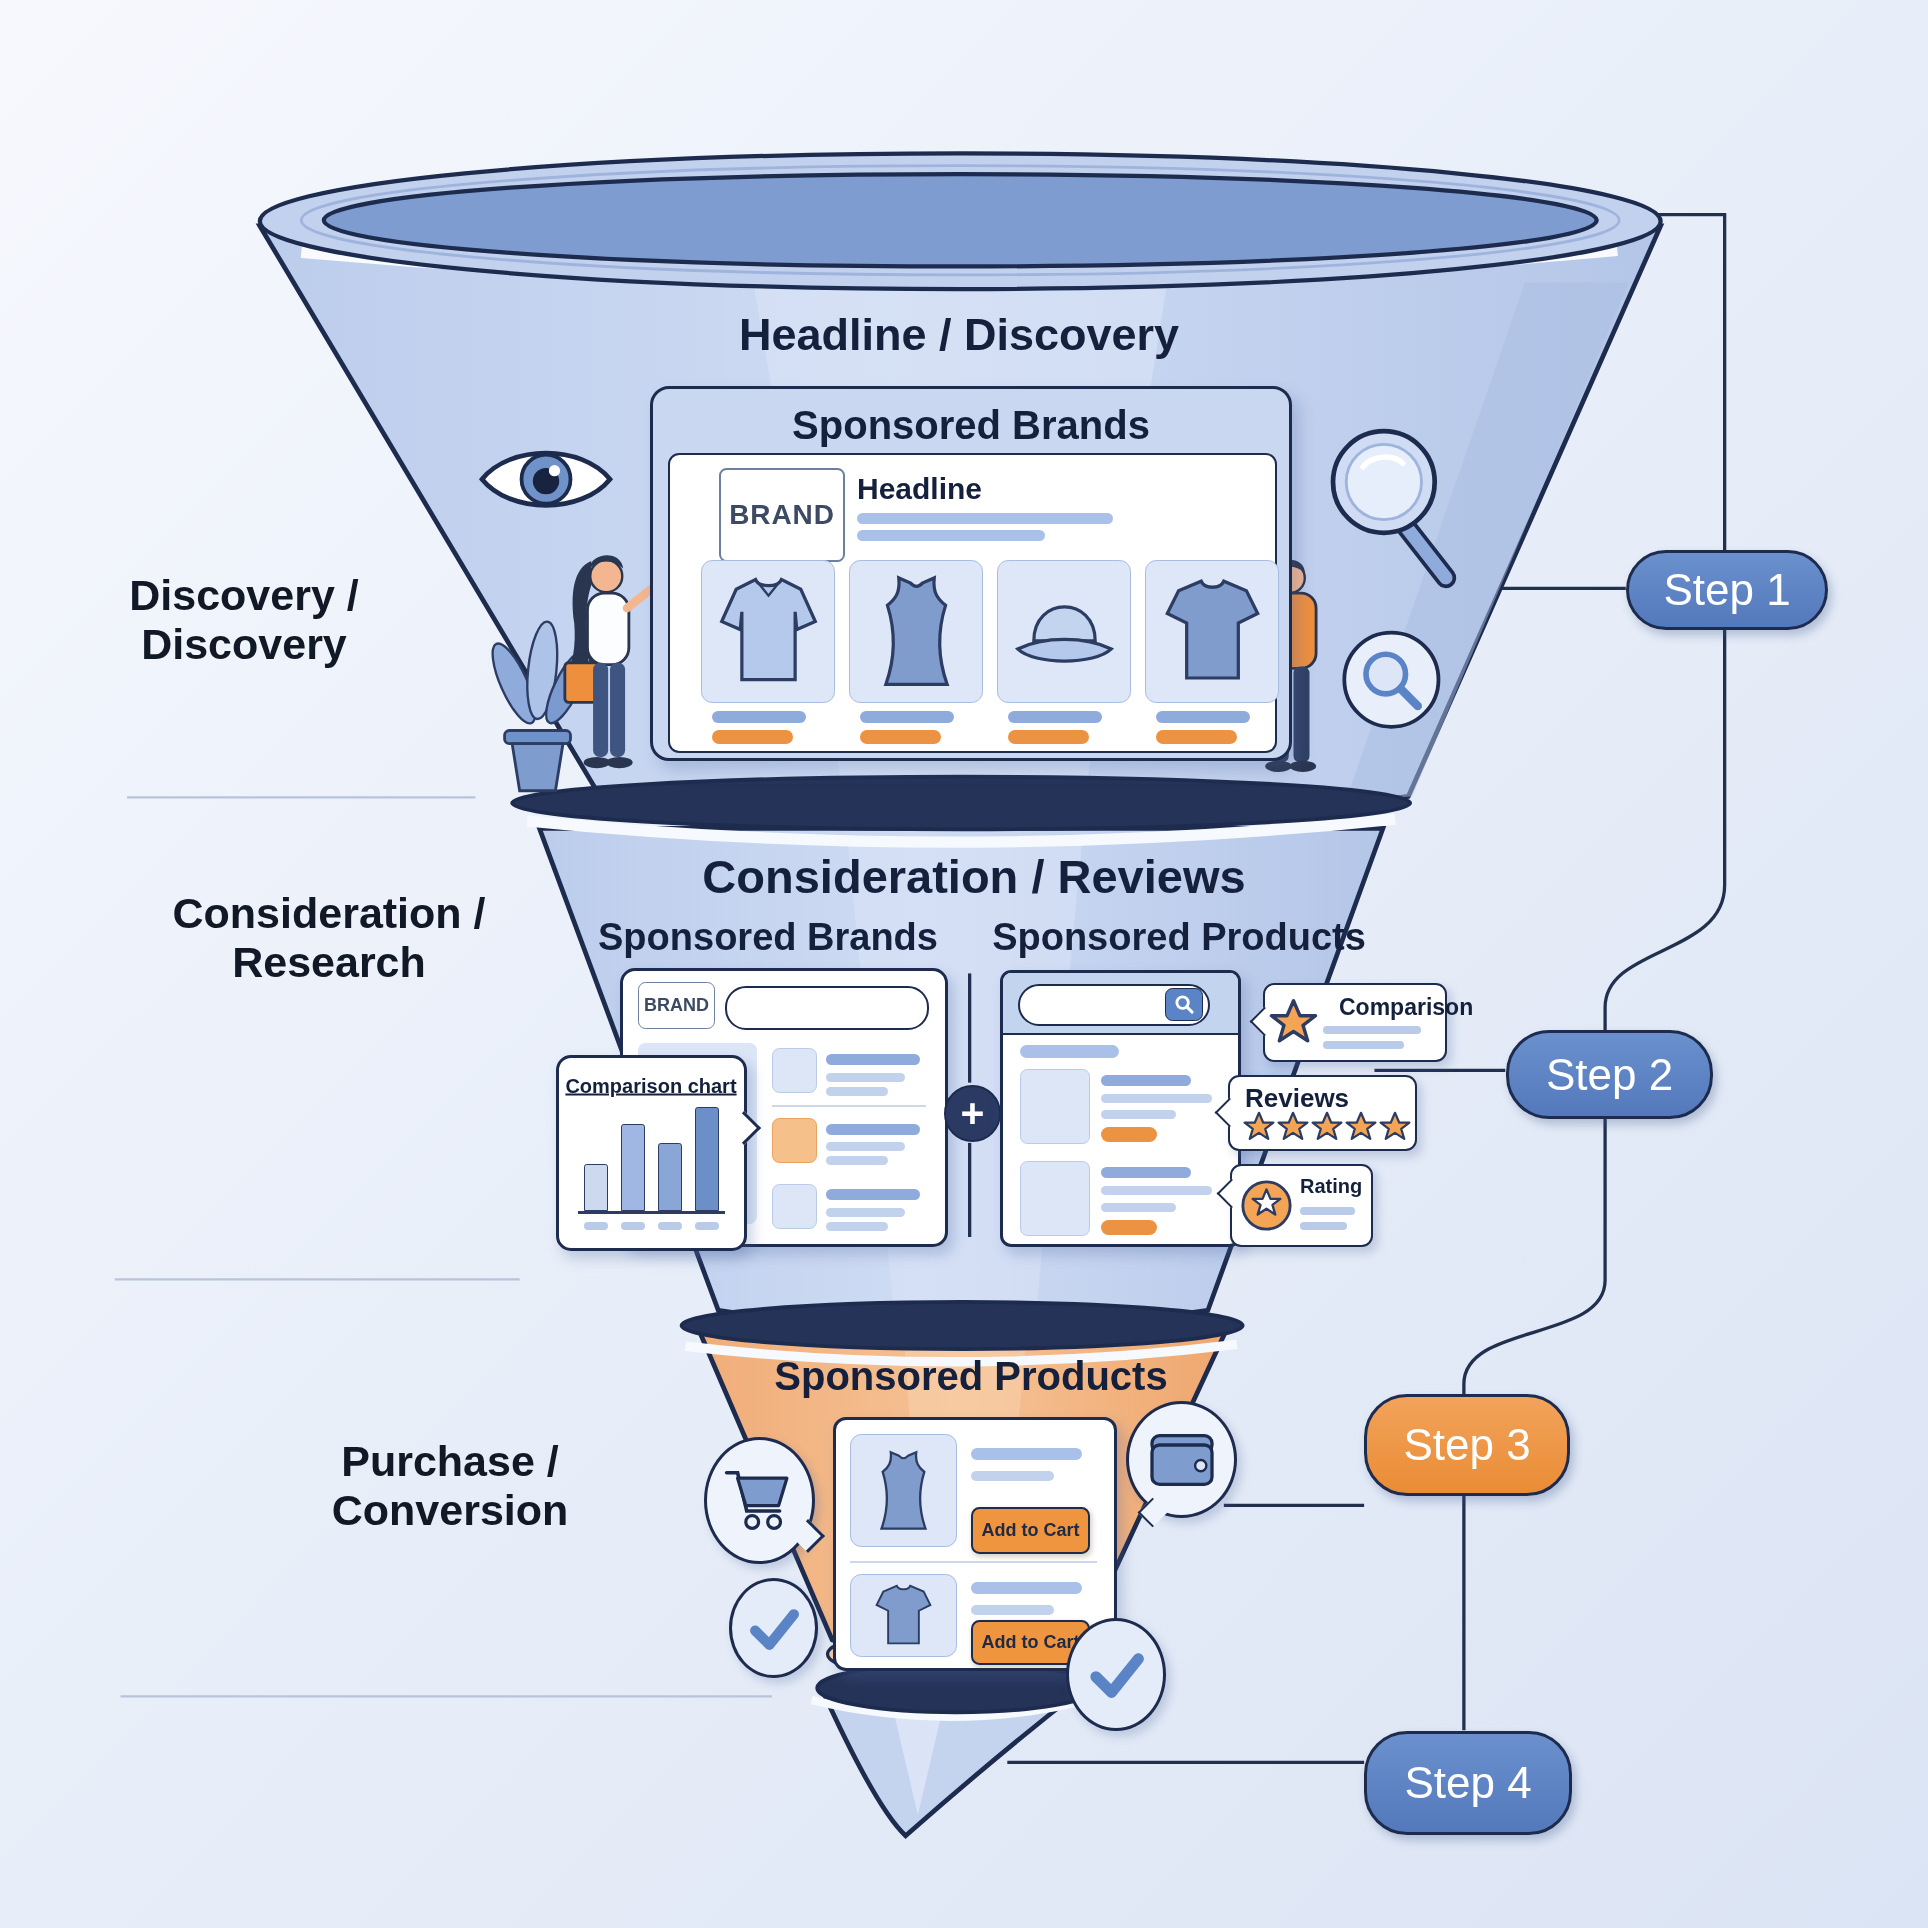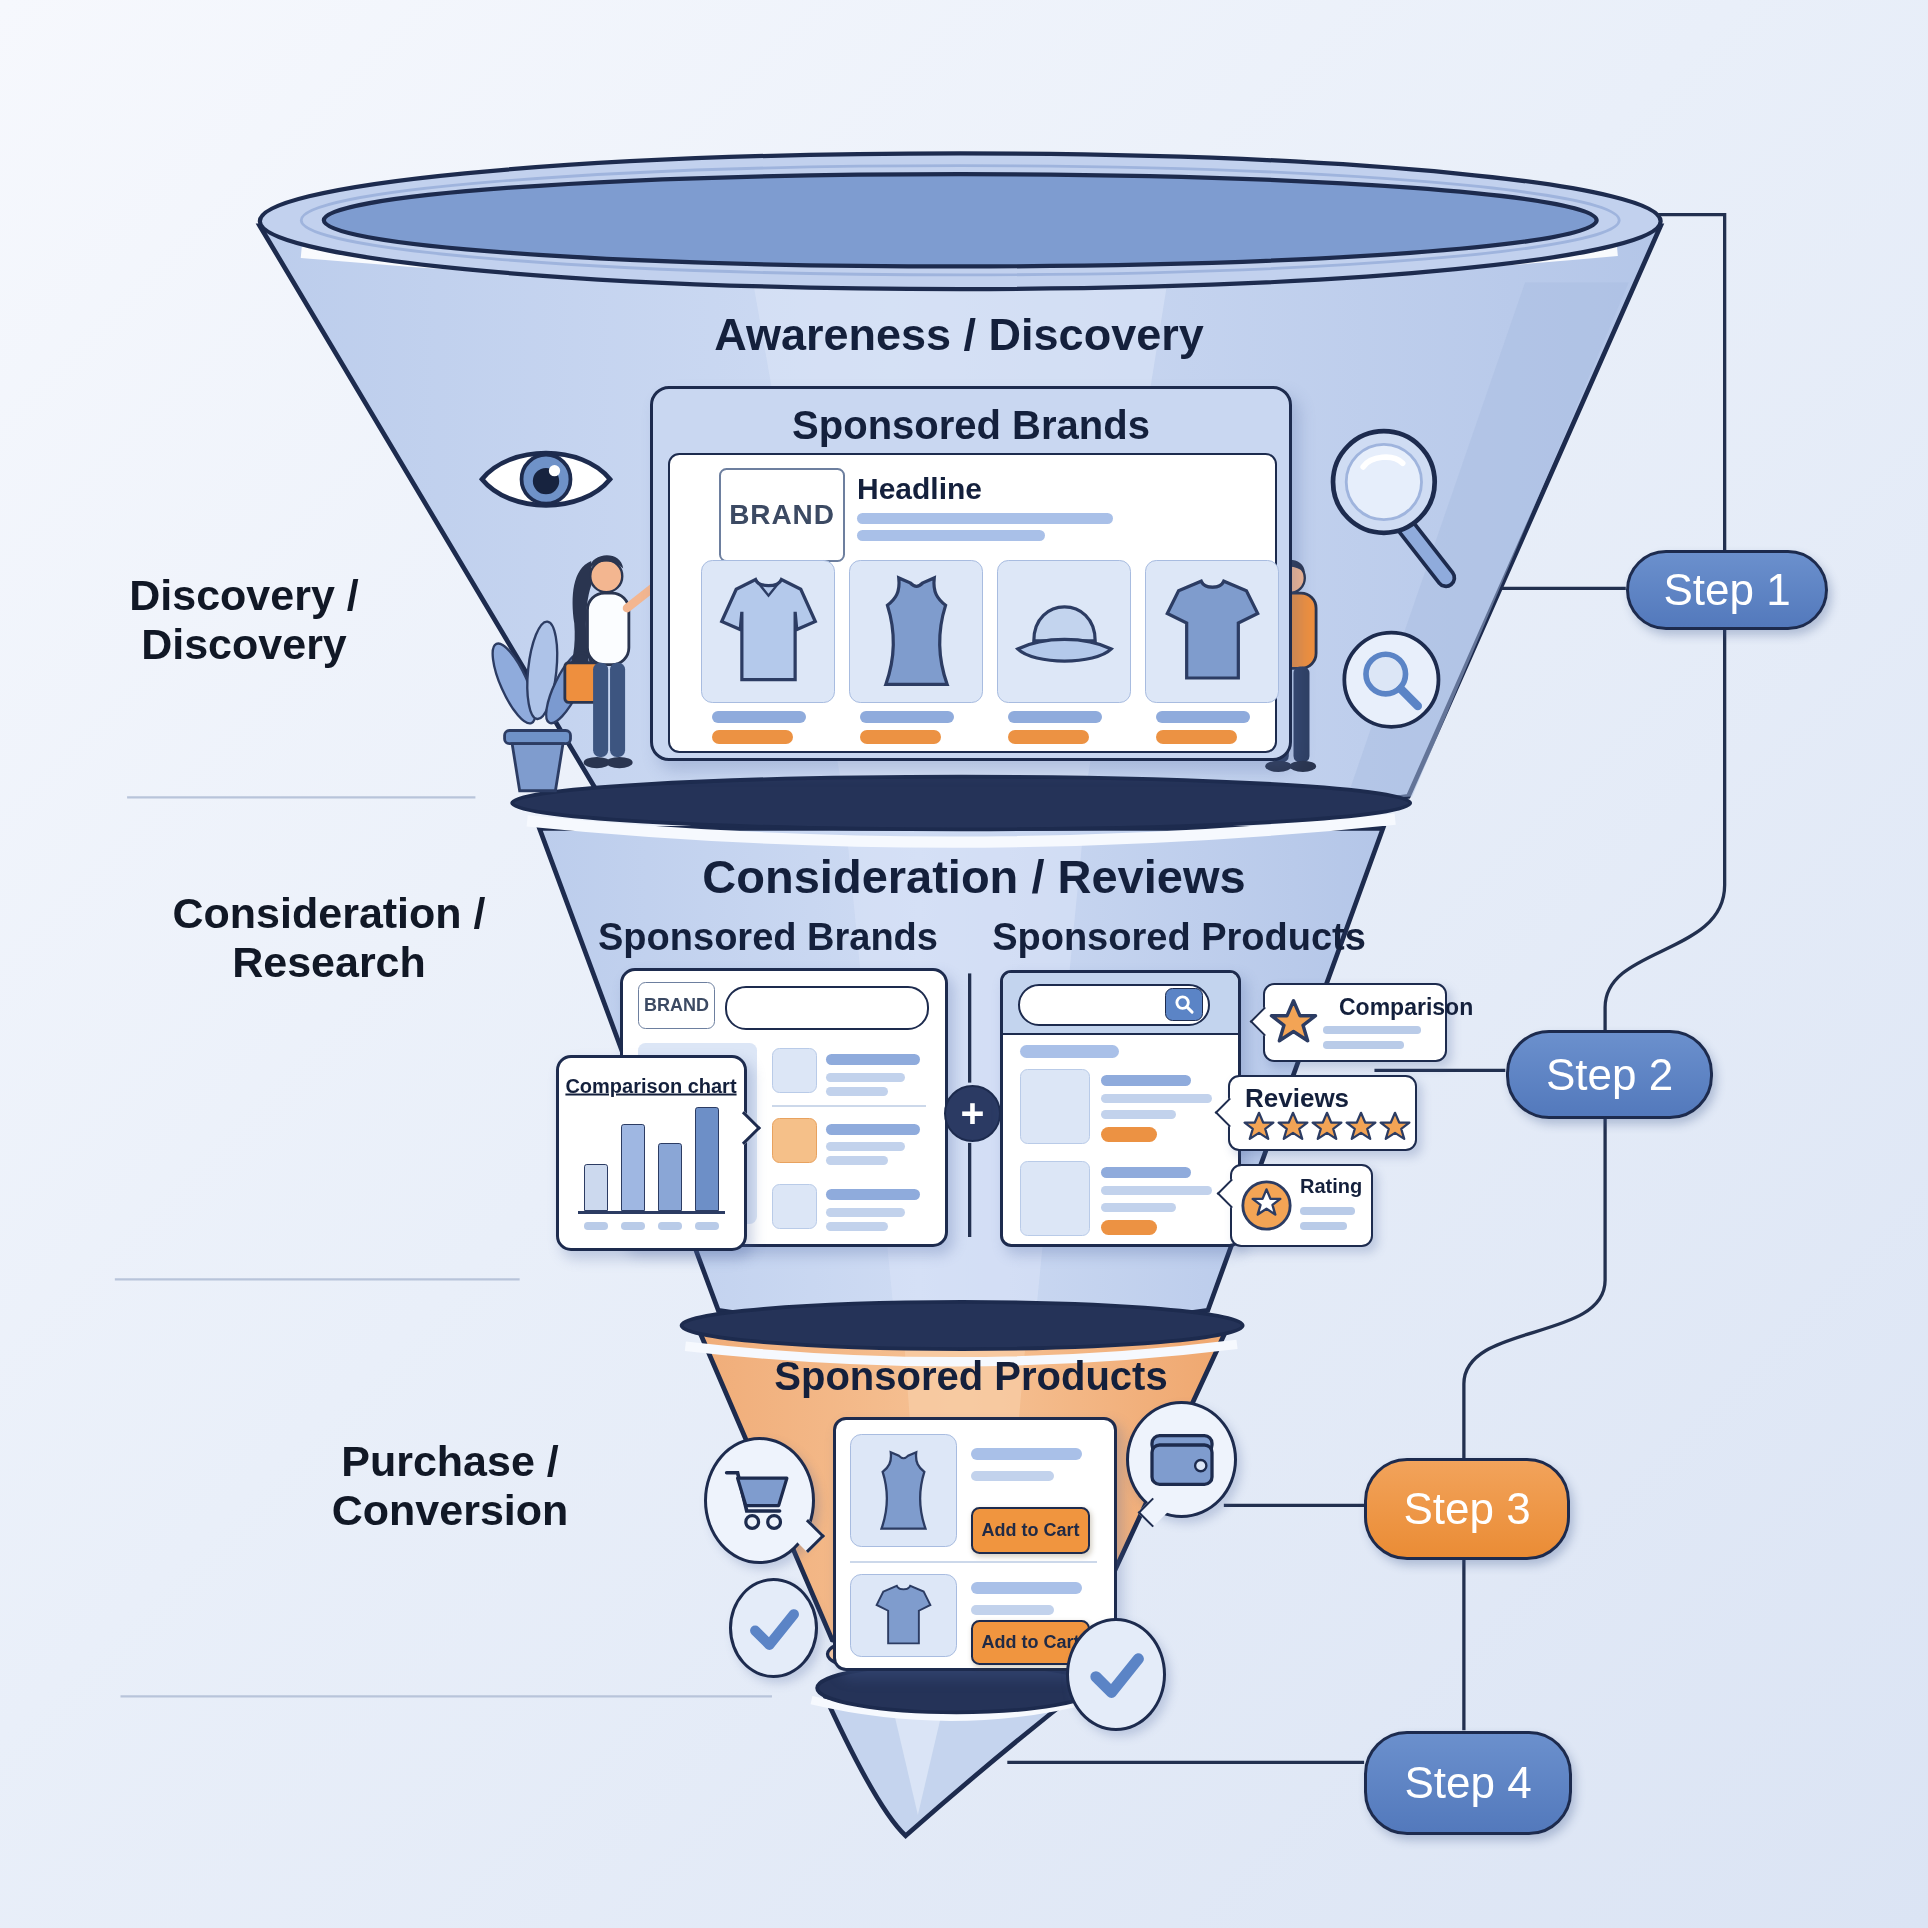--- a/index.html
+++ b/index.html
@@ -170,21 +170,21 @@
   </div>
   <div class="abs ctr stage-label" style="left:450px;top:1486px;">
     <span style="display:block">Purchase /</span>
     <span style="display:block">Conversion</span>
   </div>
   <div class="abs ctr stage-label" style="left:329px;top:938px;">
     <span style="display:block">Consideration /</span>
     <span style="display:block">Research</span>
   </div>
 
-  <div class="abs ctr title" style="left:959px;top:335px;font-size:45px;">Awareness / Discovery</div>
+  <div class="abs ctr title" style="left:959px;top:335px;font-size:45px;">Headline / Discovery</div>
 
   <div class="abs panelcard" style="left:650px;top:386px;width:636px;height:369px;">
     <div class="abs ctr title" style="left:318px;top:36px;font-size:40px;">Sponsored Brands</div>
     <div class="abs" style="left:15px;top:64px;width:605px;height:296px;background:#fff;border:2.8px solid #1d2b4e;border-radius:11.3px;">
       <div class="abs chip" style="left:49px;top:13px;width:122px;height:90px;font-size:28px;letter-spacing:0.9px;">BRAND</div>
       <div class="abs title" style="left:187px;top:17px;font-size:30px;text-align:right;">Headline</div>
       <div class="abs bar" style="left:187px;top:58px;width:256px;height:11.3px;"></div>
       <div class="abs bar" style="left:187px;top:75px;width:188px;height:11.3px;"></div>
 
       <div class="abs tile" style="left:31px;top:105px;width:132px;height:141px;">
@@ -392,21 +392,21 @@
       <path d="M -16,2 L -2,16 L 22,-14" fill="none" stroke="#5b84c6" stroke-width="10" stroke-linecap="round" stroke-linejoin="round"></path>
     </svg>
   </div>
 
   <div class="abs pill-step step-blue" style="left:1626px;top:550px;width:196px;height:74px;">
     <span>Step 1</span>
   </div>
   <div class="abs pill-step step-blue" style="left:1506px;top:1030px;width:201px;height:83px;">
     <span>Step 2</span>
   </div>
-  <div class="abs pill-step step-orange" style="left:1364px;top:1458px;width:200px;height:96px;text-align:center;">
+  <div class="abs pill-step step-orange" style="left:1364px;top:1394px;width:200px;height:96px;text-align:center;">
     <span>Step 3</span>
   </div>
   <div class="abs pill-step step-blue" style="left:1364px;top:1731px;width:202px;height:98px;">
     <span>Step 4</span>
   </div>
 
 </div>
 
 
 </body></html>

